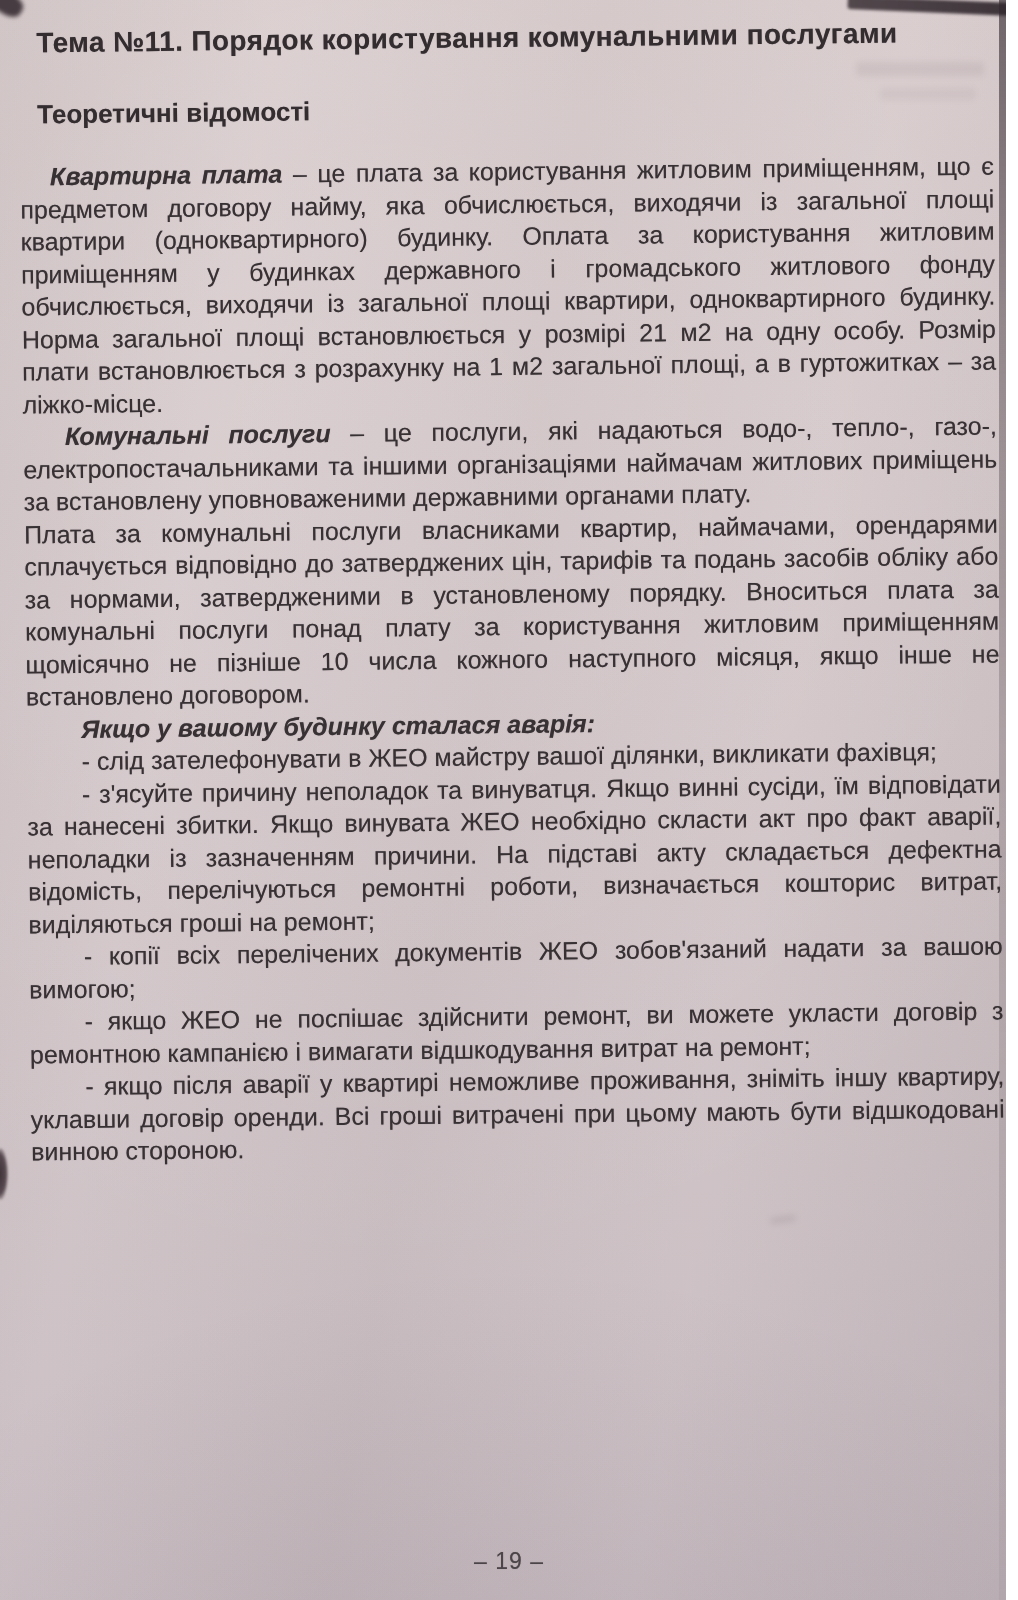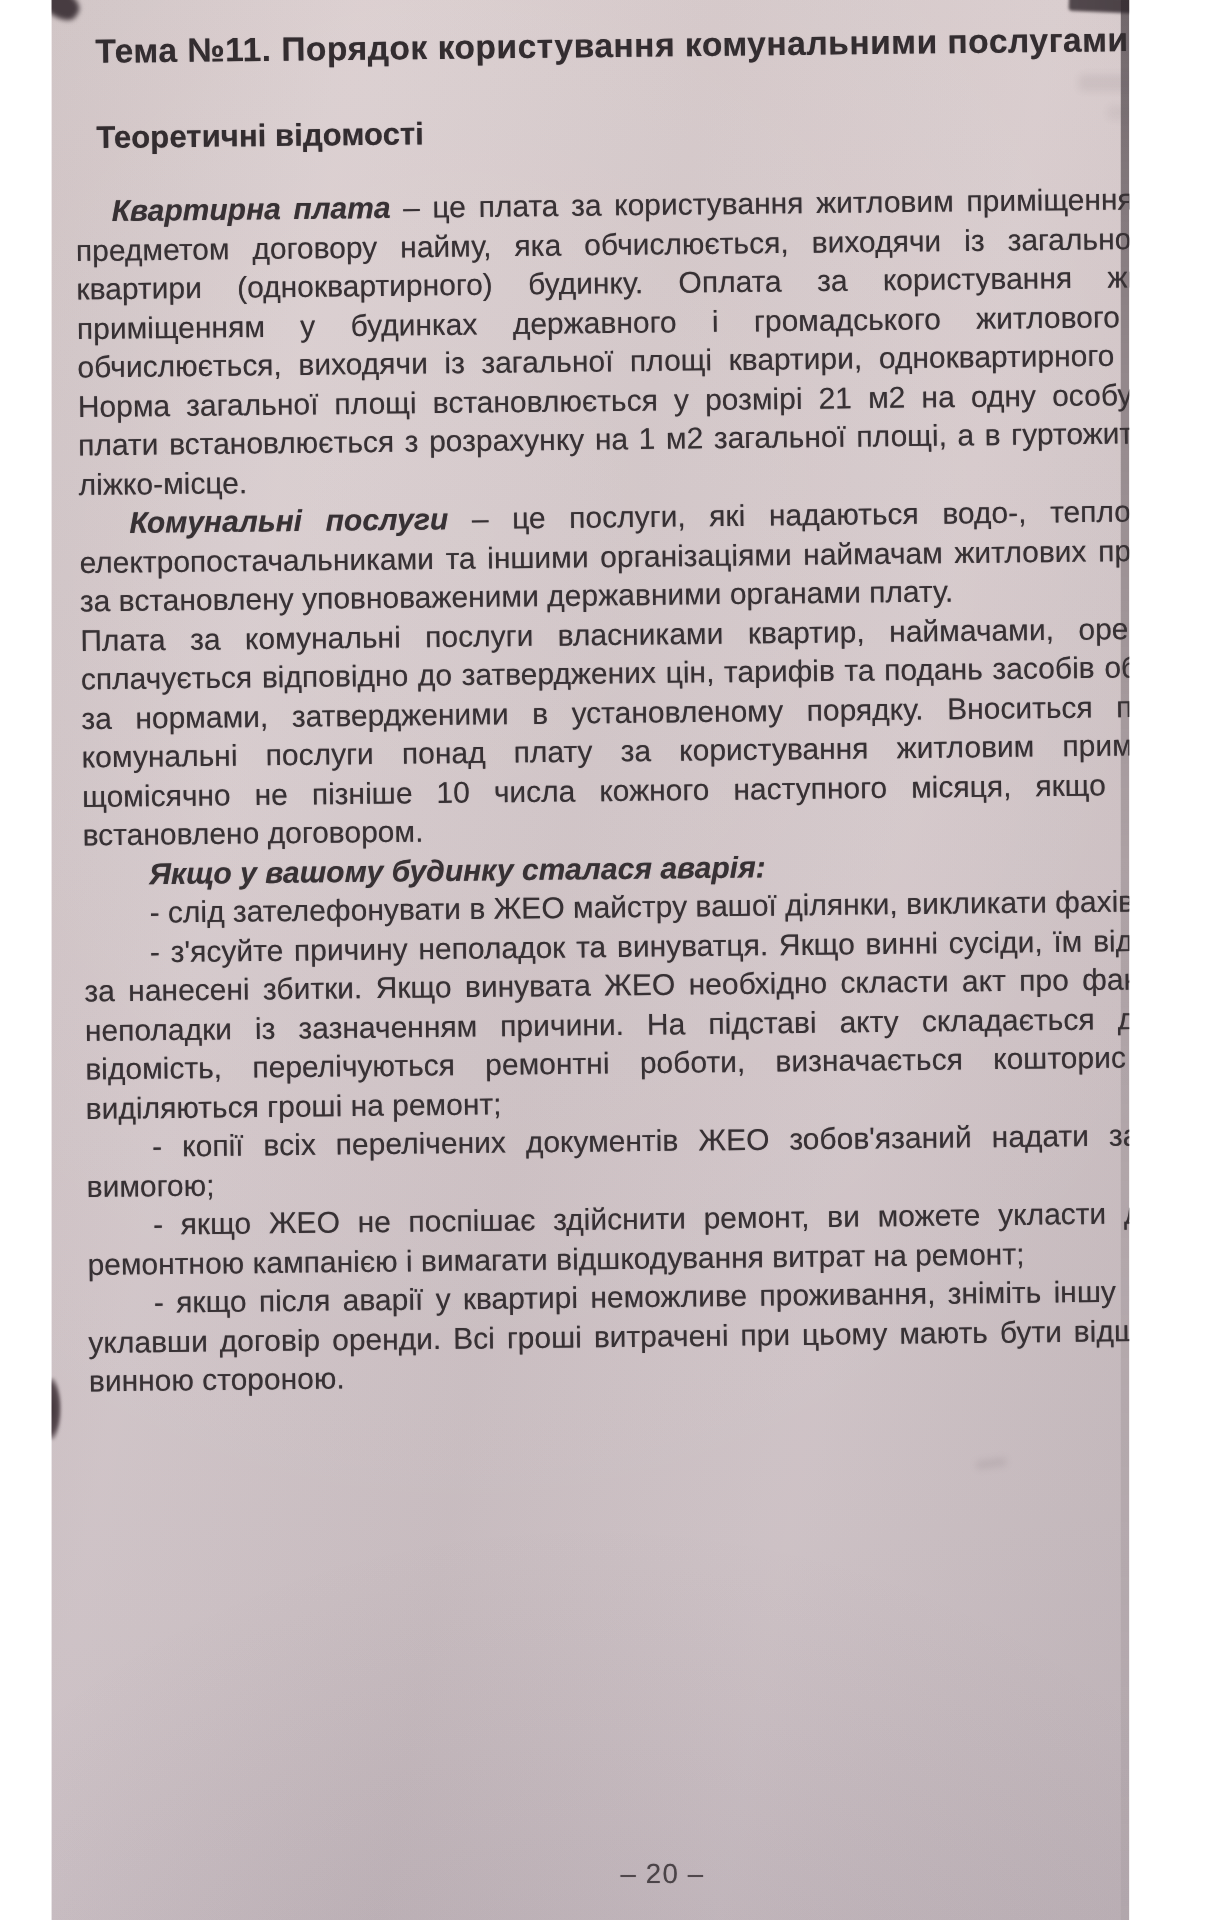--- a/index.html
+++ b/index.html
@@ -5,27 +5,26 @@
   html, body {
     margin: 0;
     padding: 0;
     width: 1018px;
     height: 1600px;
     overflow: hidden;
     font-family: "Liberation Sans", sans-serif;
   }
   .page {
     position: relative;
-    width: 898px;
+    width: 1006px;
     height: 1600px;
     overflow: hidden;
     background:
       radial-gradient(ellipse 140% 90% at 38% 28%, rgba(255,255,255,0.10), rgba(0,0,0,0) 60%),
       linear-gradient(173deg, #d9cccd 0%, #d4c7c9 28%, #d0c3c6 55%, #cbbfc3 80%, #c6bac0 100%);
-    margin-left: 43px;
   }
   
   .lighting {
     position: absolute; inset: 0;
     background:
       linear-gradient(100deg, rgba(0,0,0,0.04) 0%, rgba(255,255,255,0.05) 22%, rgba(0,0,0,0.02) 47%, rgba(255,255,255,0.04) 71%, rgba(0,0,0,0.05) 100%),
       radial-gradient(ellipse 120% 55% at 50% 112%, rgba(60,45,55,0.10), rgba(0,0,0,0) 60%);
     pointer-events: none;
   }
   
@@ -155,15 +154,15 @@
 
       <p class="para indent-lg">- слід зателефонувати в ЖЕО майстру вашої ділянки, викликати фахівця;</p>
       <p class="para indent-lg">- з'ясуйте причину неполадок та винуватця. Якщо винні сусіди, їм відповідати за нанесені збитки. Якщо винувата ЖЕО необхідно скласти акт про факт аварії, неполадки із зазначенням причини. На підставі акту складається дефектна відомість, перелічуються ремонтні роботи, визначається кошторис витрат, виділяються гроші на ремонт;</p>
       <p class="para indent-lg">- копії всіх перелічених документів ЖЕО зобов'язаний надати за вашою вимогою;</p>
       <p class="para indent-lg">- якщо ЖЕО не поспішає здійснити ремонт, ви можете укласти договір з ремонтною кампанією і вимагати відшкодування витрат на ремонт;</p>
       <p class="para indent-lg">- якщо після аварії у квартирі неможливе проживання, зніміть іншу квартиру, уклавши договір оренди. Всі гроші витрачені при цьому мають бути відшкодовані винною стороною.</p>
 
     </div>
   </div>
 
-  <div class="page-number">– 20 –</div>
+  <div class="page-number">– 19 –</div>
 
 </div>
 
 </body></html>

